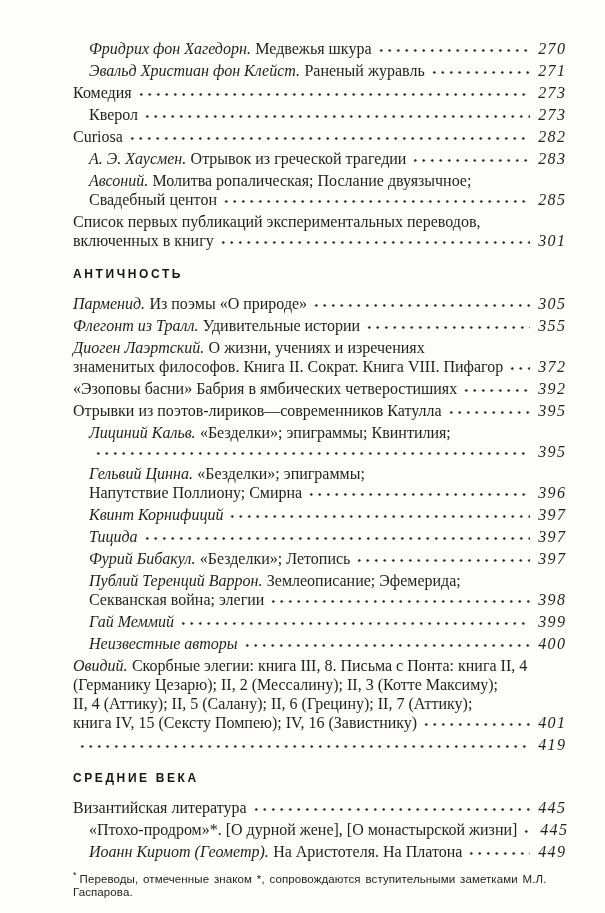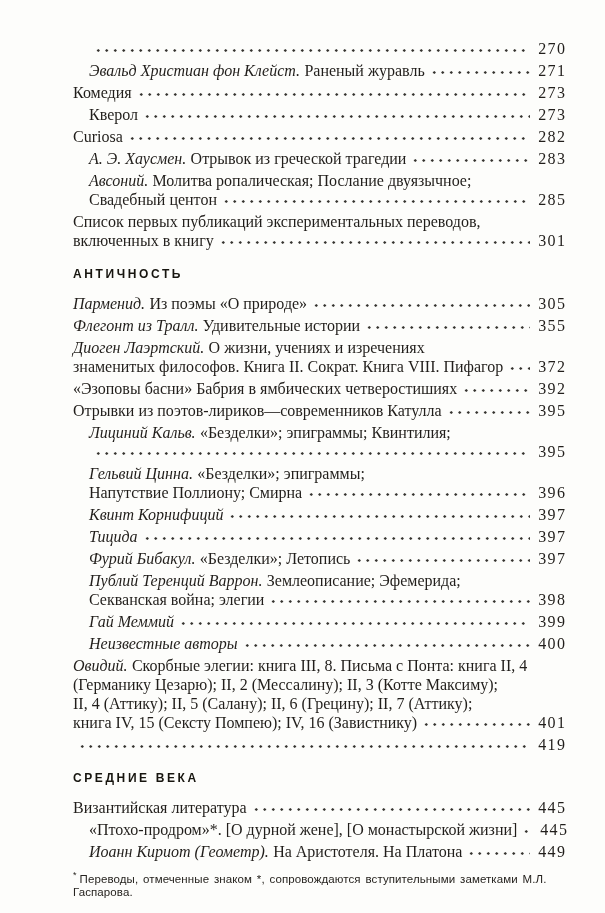--- a/index.html
+++ b/index.html
@@ -35,37 +35,39 @@
     background-image: radial-gradient(circle, #35332f 1.05px, rgba(0,0,0,0) 1.45px);
     background-size: 8.5px 3px;
     background-repeat: repeat-x;
     background-position: left bottom 2px;
   }
   .pg {
     flex: 0 0 auto; min-width: 30px; text-align: right;
     letter-spacing: 1.4px; margin-right: -1.4px;
     font-variant-numeric: oldstyle-nums;
     font-feature-settings: "onum" 1;
+    font-style: italic;
   }
   .footnote {
     margin-top: 8px;
     font-family: "Liberation Sans", "DejaVu Sans", sans-serif;
     font-size: 11.5px; line-height: 13px;
     letter-spacing: 0.1px; word-spacing: 1.5px;
     color: #26231f;
   }
   .fn-marker { font-size: 9px; margin-right: 3px; }
 </style>
 </head>
 <body>
 
 <div class="page">
   <div id="toc">
       <div class="entry ind">
         <div class="line last">
+          <span class="txt"><i>Фридрих фон Хагедорн.</i><span class="after-em">Медвежья шкура</span></span>
           <span class="leader"></span>
           <span class="pg">270</span>
         </div>
       </div>
       <div class="entry ind">
         <div class="line last">
           <span class="txt"><i>Эвальд Христиан фон Клейст.</i><span class="after-em">Раненый журавль</span></span>
           <span class="leader"></span>
           <span class="pg">271</span>
         </div>

